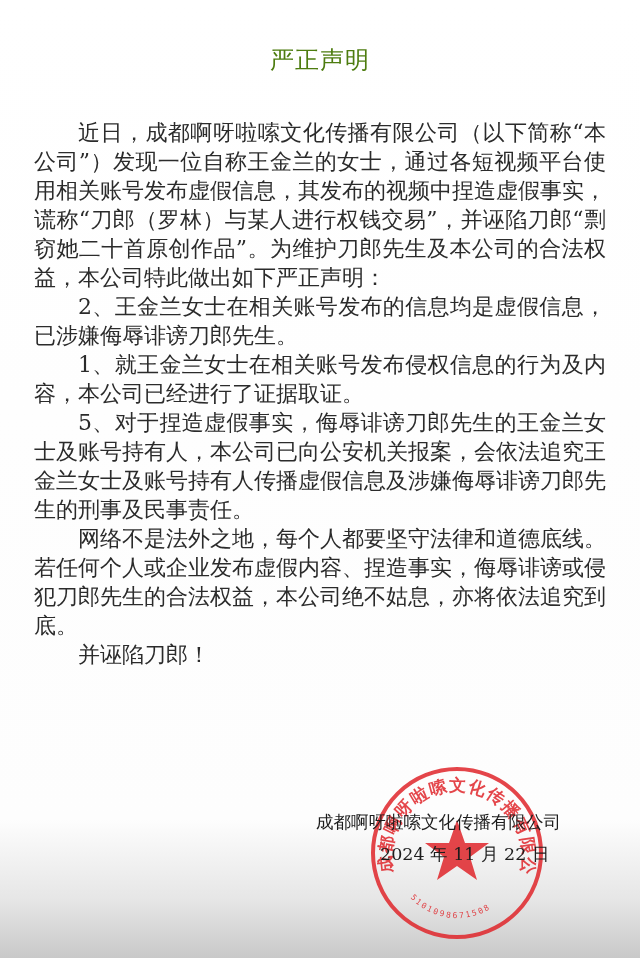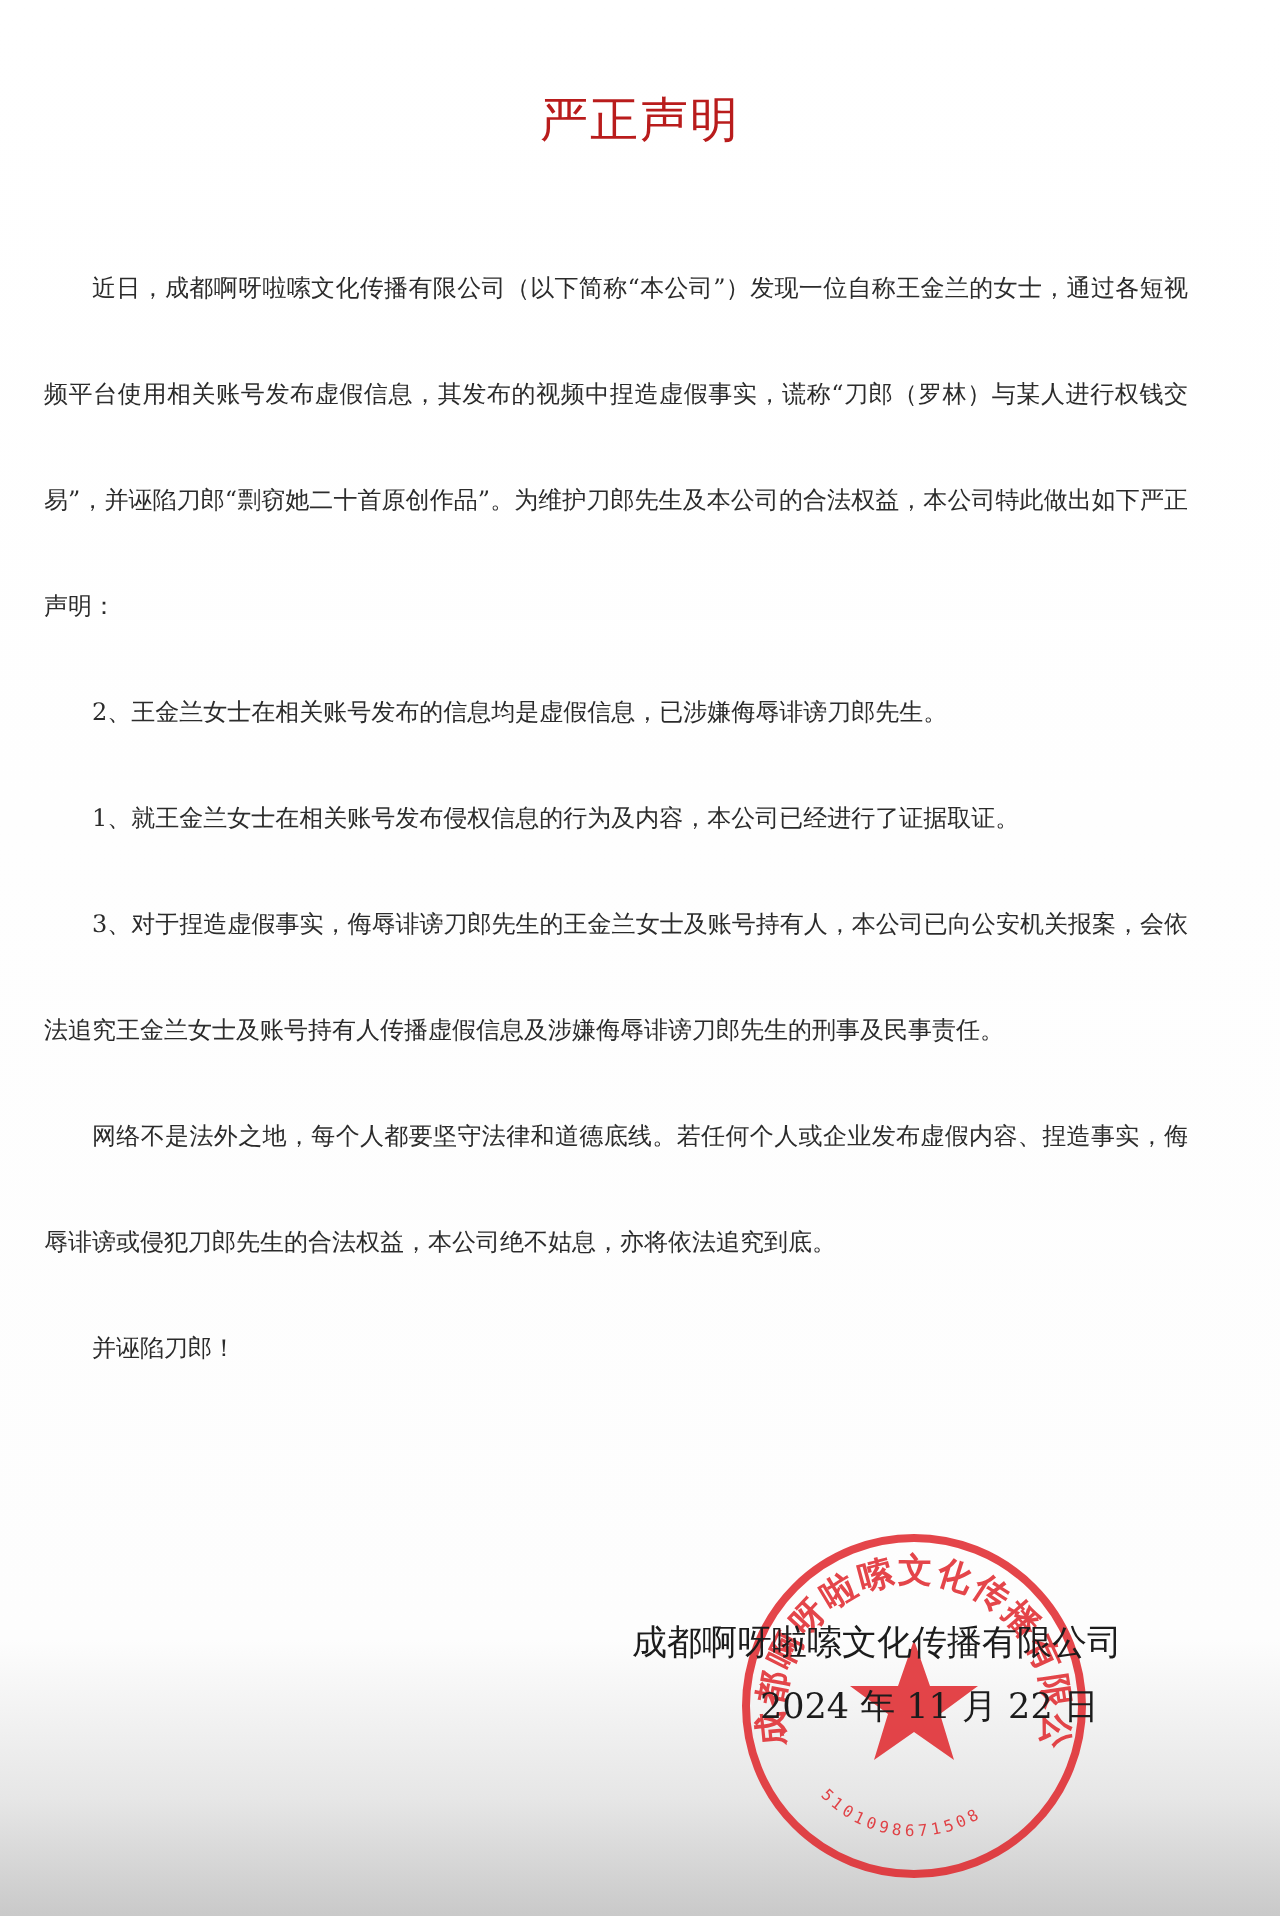--- a/index.html
+++ b/index.html
@@ -4,25 +4,25 @@
 <style>
   html, body { margin: 0; padding: 0; }
   body {
     width: 640px; height: 958px; overflow: hidden; position: relative;
     background: linear-gradient(to bottom, #ffffff 0px, #fdfdfd 820px, #e6e6e6 900px, #c9c9c9 958px);
     font-family: "DejaVu Serif", "Liberation Serif", serif;
     color: #2b2b2b;
   }
   .title {
     position: absolute; top: 44px; left: 0; width: 640px; text-align: center;
-    font-size: 24px; letter-spacing: 1px; color: #b91c1c;
+    font-size: 24px; letter-spacing: 1px; color: #4d7c0f;
   }
   .body-text {
-    position: absolute; left: 22px; top: 118px; width: 572px;
-    font-size: 12px; line-height: 53px; text-align: justify;
+    position: absolute; left: 34px; top: 118px; width: 572px;
+    font-size: 22px; line-height: 29px; text-align: justify;
   }
   .para { margin: 0; text-indent: 2em; }
   .stamp {
     position: absolute; left: 368px; top: 764px; width: 178px; height: 178px;
     opacity: 0.85;
   }
   .signature {
     position: absolute; left: 316px; top: 806px; width: 272px; text-align: left;
     font-size: 17.5px; color: #1c1c1c; line-height: 32px;
   }
@@ -31,21 +31,21 @@
 </style>
 </head>
 <body>
 
 <div class="title">严正声明</div>
 
 <div class="body-text">
   <p class="para">近日，成都啊呀啦嗦文化传播有限公司（以下简称“本公司”）发现一位自称王金兰的女士，通过各短视频平台使用相关账号发布虚假信息，其发布的视频中捏造虚假事实，谎称“刀郎（罗林）与某人进行权钱交易”，并诬陷刀郎“剽窃她二十首原创作品”。为维护刀郎先生及本公司的合法权益，本公司特此做出如下严正声明：</p>
   <p class="para">2、王金兰女士在相关账号发布的信息均是虚假信息，已涉嫌侮辱诽谤刀郎先生。</p>
   <p class="para">1、就王金兰女士在相关账号发布侵权信息的行为及内容，本公司已经进行了证据取证。</p>
-  <p class="para">3、对于捏造虚假事实，侮辱诽谤刀郎先生的王金兰女士及账号持有人，本公司已向公安机关报案，会依法追究王金兰女士及账号持有人传播虚假信息及涉嫌侮辱诽谤刀郎先生的刑事及民事责任。</p>
+  <p class="para">5、对于捏造虚假事实，侮辱诽谤刀郎先生的王金兰女士及账号持有人，本公司已向公安机关报案，会依法追究王金兰女士及账号持有人传播虚假信息及涉嫌侮辱诽谤刀郎先生的刑事及民事责任。</p>
   <p class="para">网络不是法外之地，每个人都要坚守法律和道德底线。若任何个人或企业发布虚假内容、捏造事实，侮辱诽谤或侵犯刀郎先生的合法权益，本公司绝不姑息，亦将依法追究到底。</p>
   <p class="para">并诬陷刀郎！</p>
 </div>
 
 <svg class="stamp" viewBox="0 0 178 178" xmlns="http://www.w3.org/2000/svg">
   <defs>
     <path id="ringPath" d="M 28 118 A 66 66 0 1 1 150 118"></path>
     <path id="serialPath" d="M 36 126 A 64 64 0 0 0 142 126"></path>
   </defs>
   <circle cx="89" cy="89" r="84" fill="none" stroke="#e0262b" stroke-width="4"></circle>

